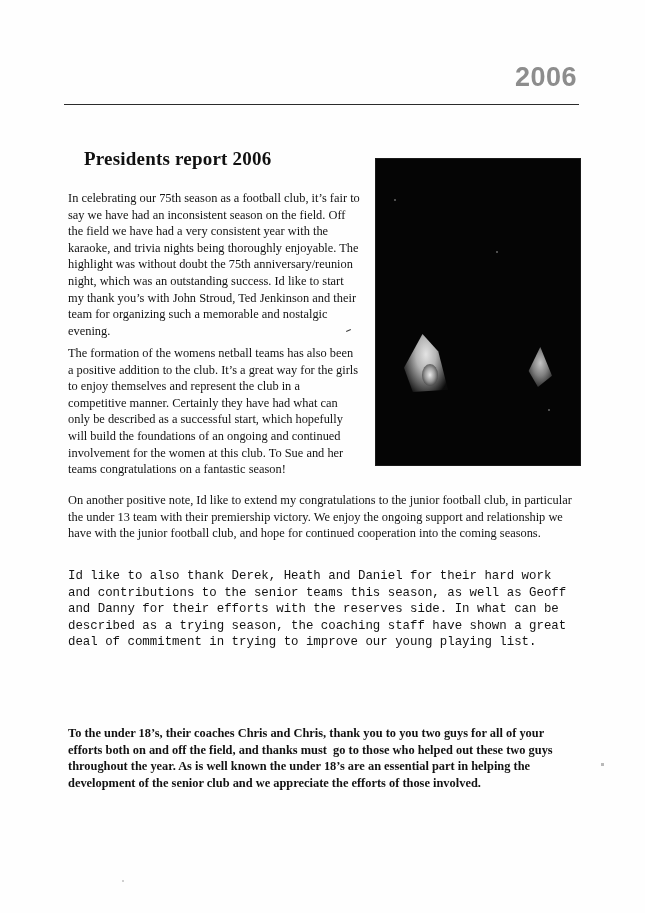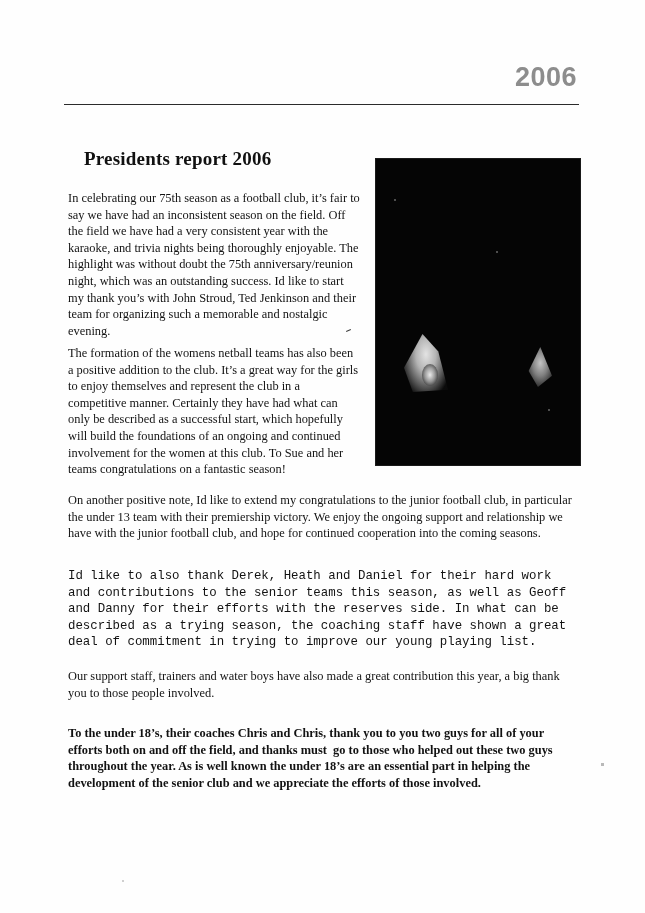--- a/index.html
+++ b/index.html
@@ -161,20 +161,19 @@
   <div class="tick"></div>
 
   <div class="para col-narrow p1">In celebrating our 75th season as a football club, it’s fair to say we have had an inconsistent season on the field. Off the field we have had a very consistent year with the karaoke, and trivia nights being thoroughly enjoyable. The highlight was without doubt the 75th anniversary/reunion night, which was an outstanding success. Id like to start my thank you’s with John Stroud, Ted Jenkinson and their team for organizing such a memorable and nostalgic evening.</div>
 
   <div class="para col-narrow p2">The formation of the womens netball teams has also been a positive addition to the club. It’s a great way for the girls to enjoy themselves and represent the club in a competitive manner. Certainly they have had what can only be described as a successful start, which hopefully will build the foundations of an ongoing and continued involvement for the women at this club. To Sue and her teams congratulations on a fantastic season!</div>
 
   <div class="para col-wide p3">On another positive note, Id like to extend my congratulations to the junior football club, in particular the under 13 team with their premiership victory. We enjoy the ongoing support and relationship we have with the junior football club, and hope for continued cooperation into the coming seasons.</div>
 
   <div class="para col-wide p4">Id like to also thank Derek, Heath and Daniel for their hard work and contributions to the senior teams this season, as well as Geoff and Danny for their efforts with the reserves side. In what can be described as a trying season, the coaching staff have shown a great deal of commitment in trying to improve our young playing list.</div>
 
-  <div class="para col-wide p6">Our support staff, trainers and water boys have also made a great contribution this year, a big thank you to those people involved.</div>
 
   <div class="para col-wide p7">To the under 18’s, their coaches Chris and Chris, thank you to you two guys for all of your efforts both on and off the field, and thanks must  go to those who helped out these two guys throughout the year. As is well known the under 18’s are an essential part in helping the development of the senior club and we appreciate the efforts of those involved.</div>
 
   <div class="spot1"></div>
   <div class="spot2"></div>
 
 </div>
 
 </body></html>

